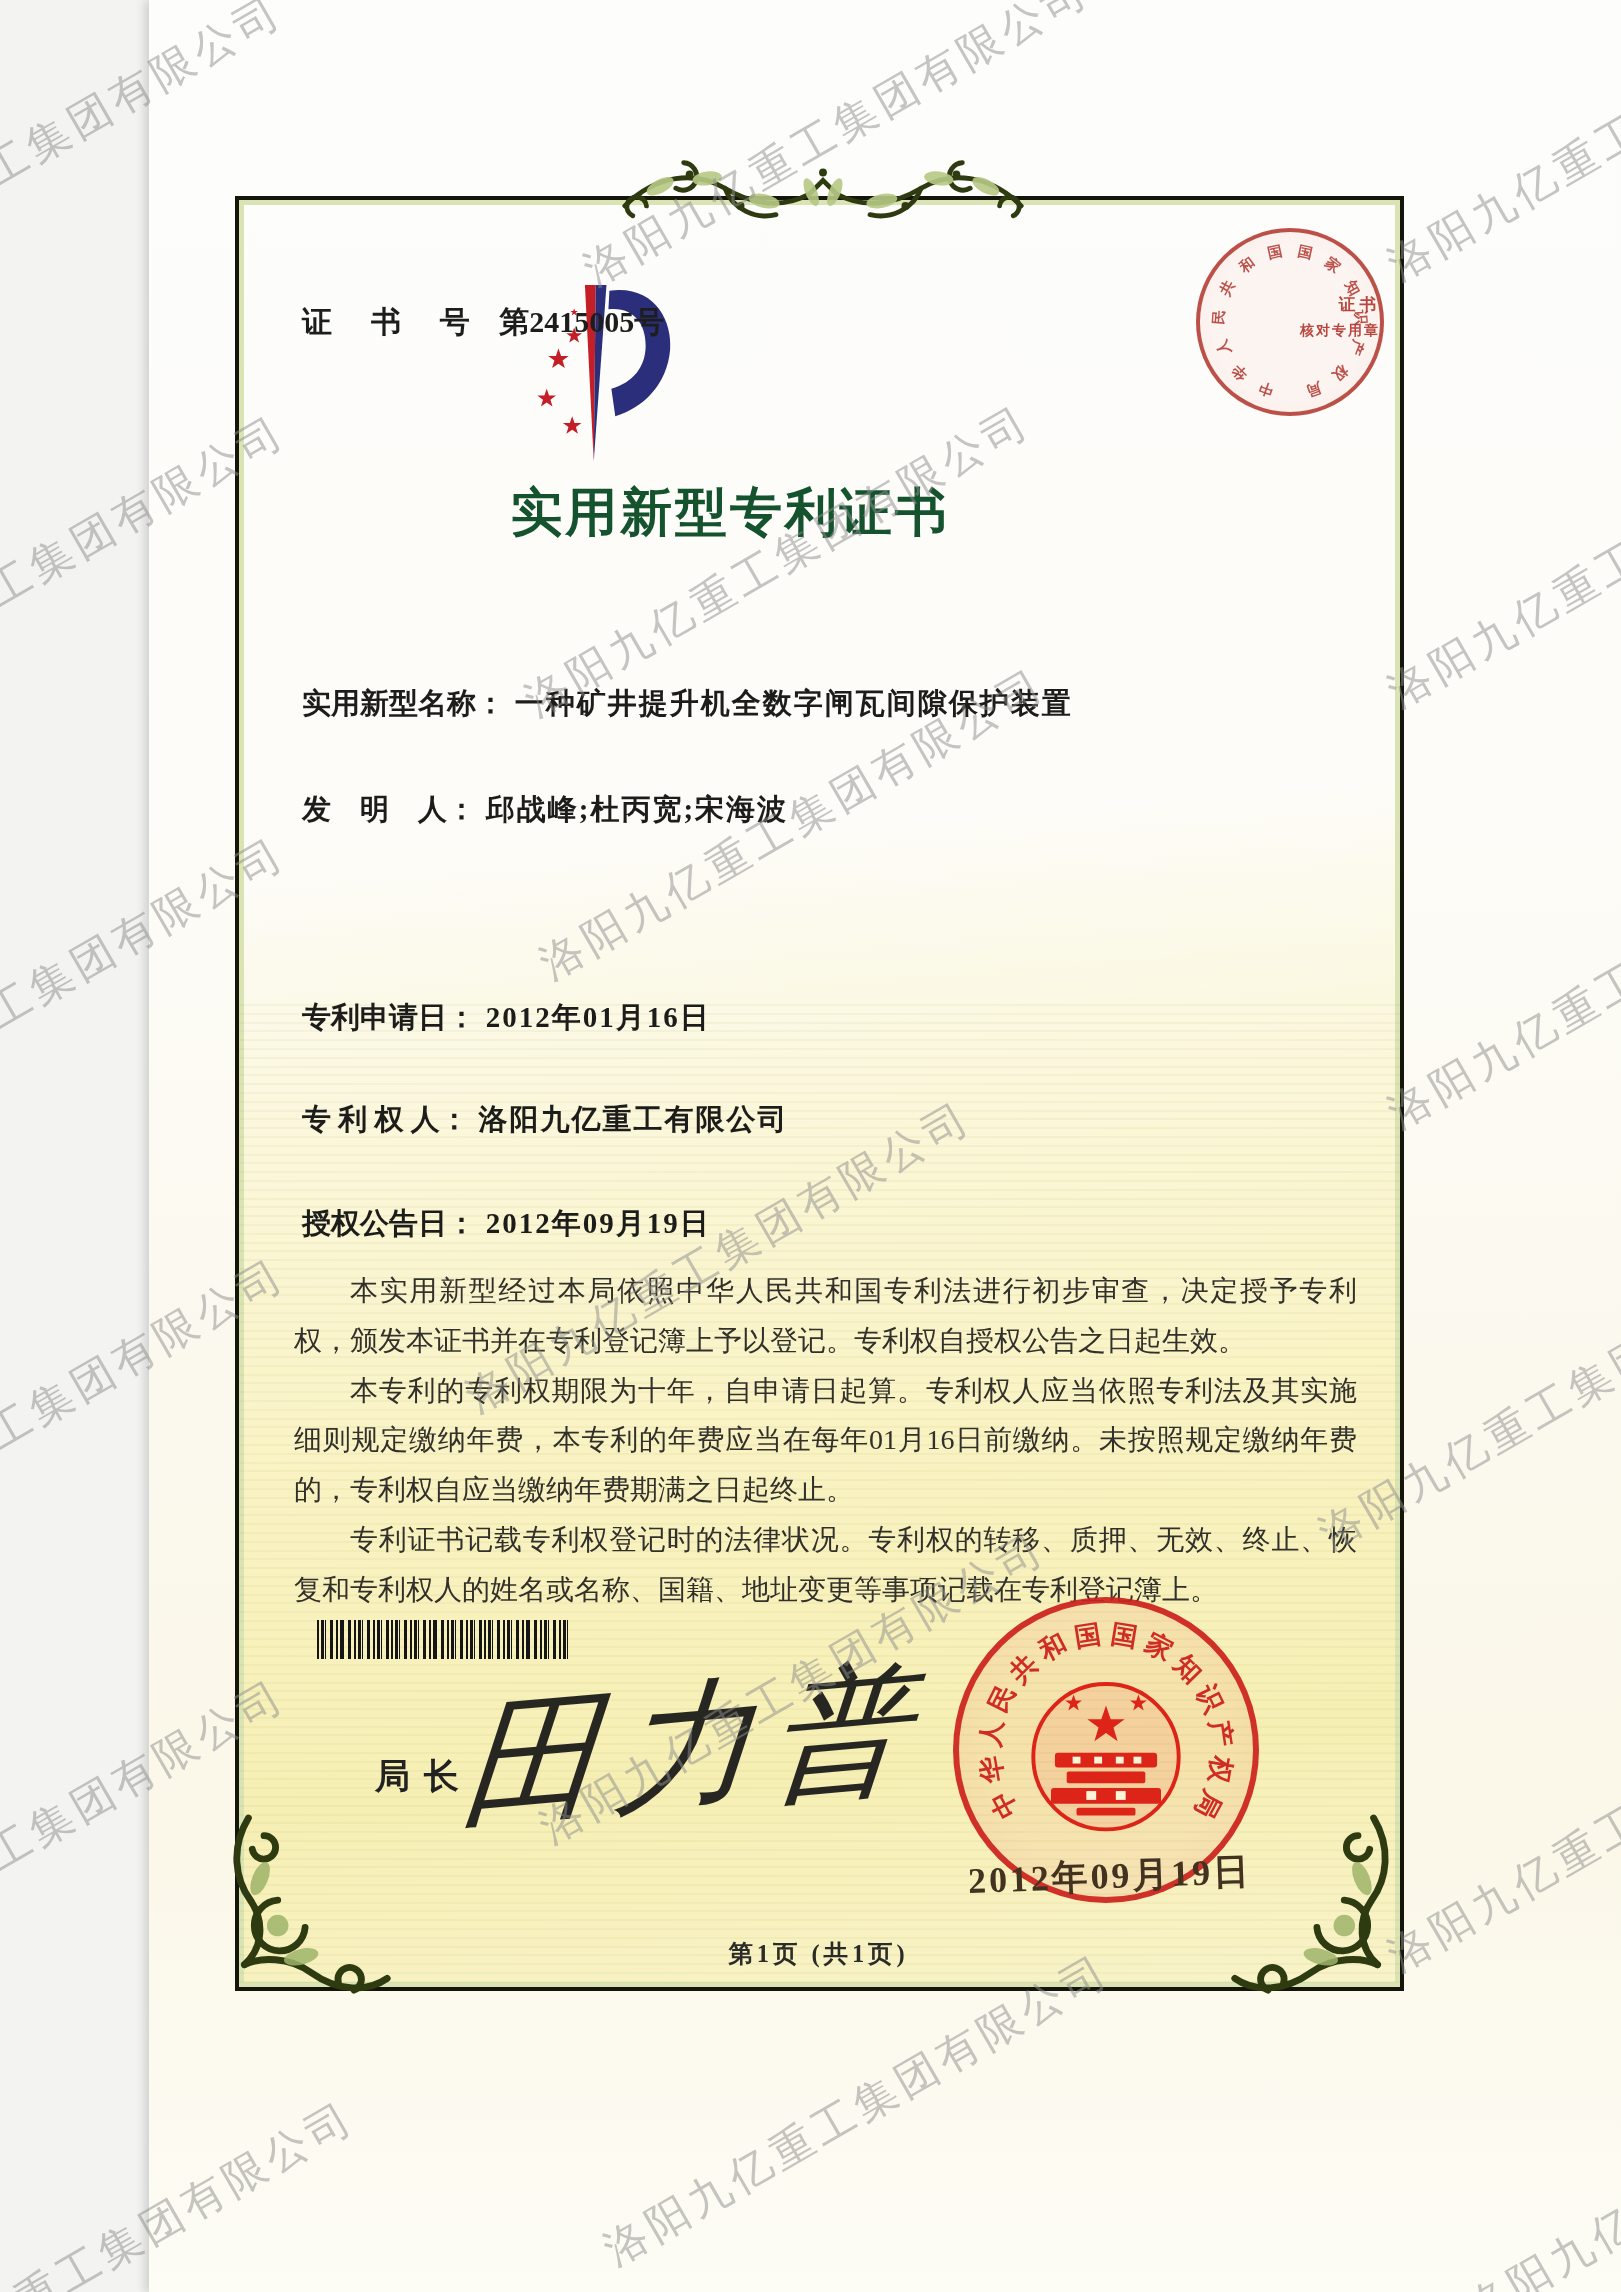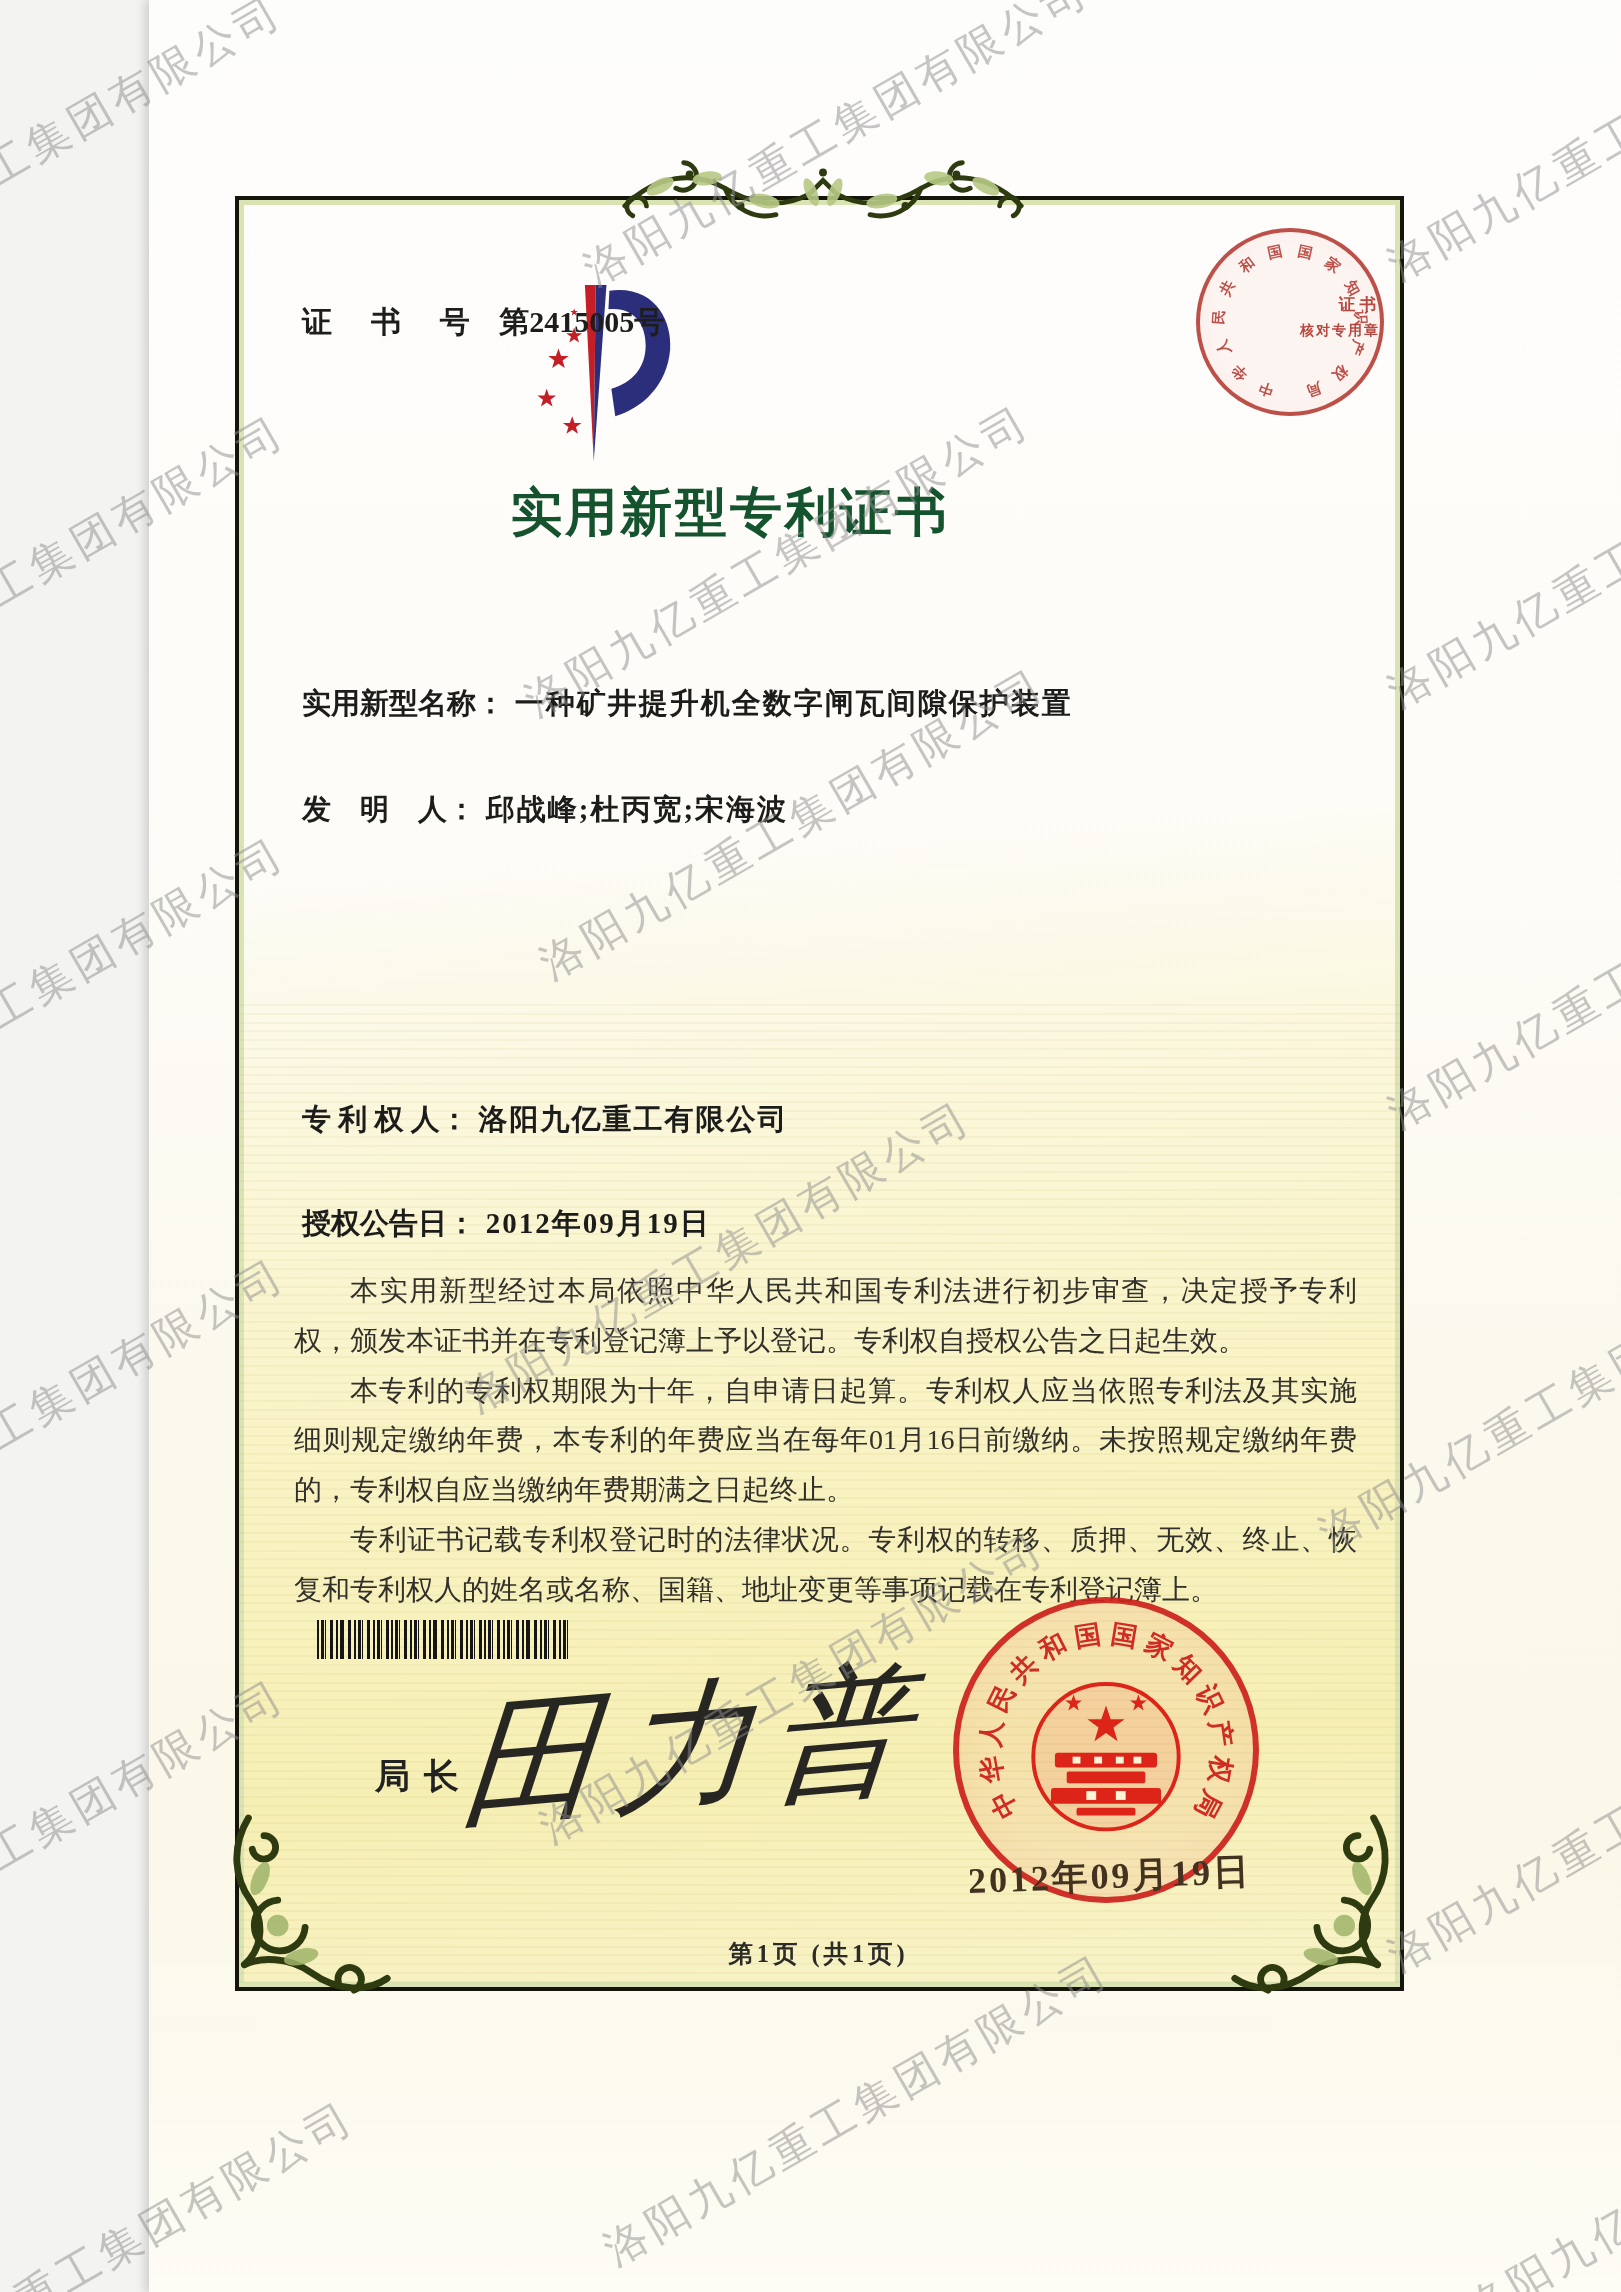--- a/index.html
+++ b/index.html
@@ -144,20 +144,23 @@
     <span class="lbl">证 书 号</span><span>第2415005号</span>
   </div>
 
   <div class="abs" id="title">实用新型专利证书</div>
 
   <div class="abs field" style="top:684px;">
     <span>实用新型名称：</span><span class="val">一种矿井提升机全数字闸瓦间隙保护装置</span>
   </div>
   <div class="abs field" style="top:790px;">
     <span>发　明　人：</span><span class="val">邱战峰;杜丙宽;宋海波</span>
+  </div>
+  <div class="abs field" style="top:998px;">
+    <span>专利申请日：</span><span class="val">2012年01月16日</span>
   </div>
   <div class="abs field" style="top:1100px;">
     <span>专 利 权 人：</span><span class="val">洛阳九亿重工有限公司</span>
   </div>
   <div class="abs field" style="top:1204px;">
     <span>授权公告日：</span><span class="val">2012年09月19日</span>
   </div>
 
   <div class="abs" id="body-text">
     <p>本实用新型经过本局依照中华人民共和国专利法进行初步审查，决定授予专利权，颁发本证书并在专利登记簿上予以登记。专利权自授权公告之日起生效。</p>

